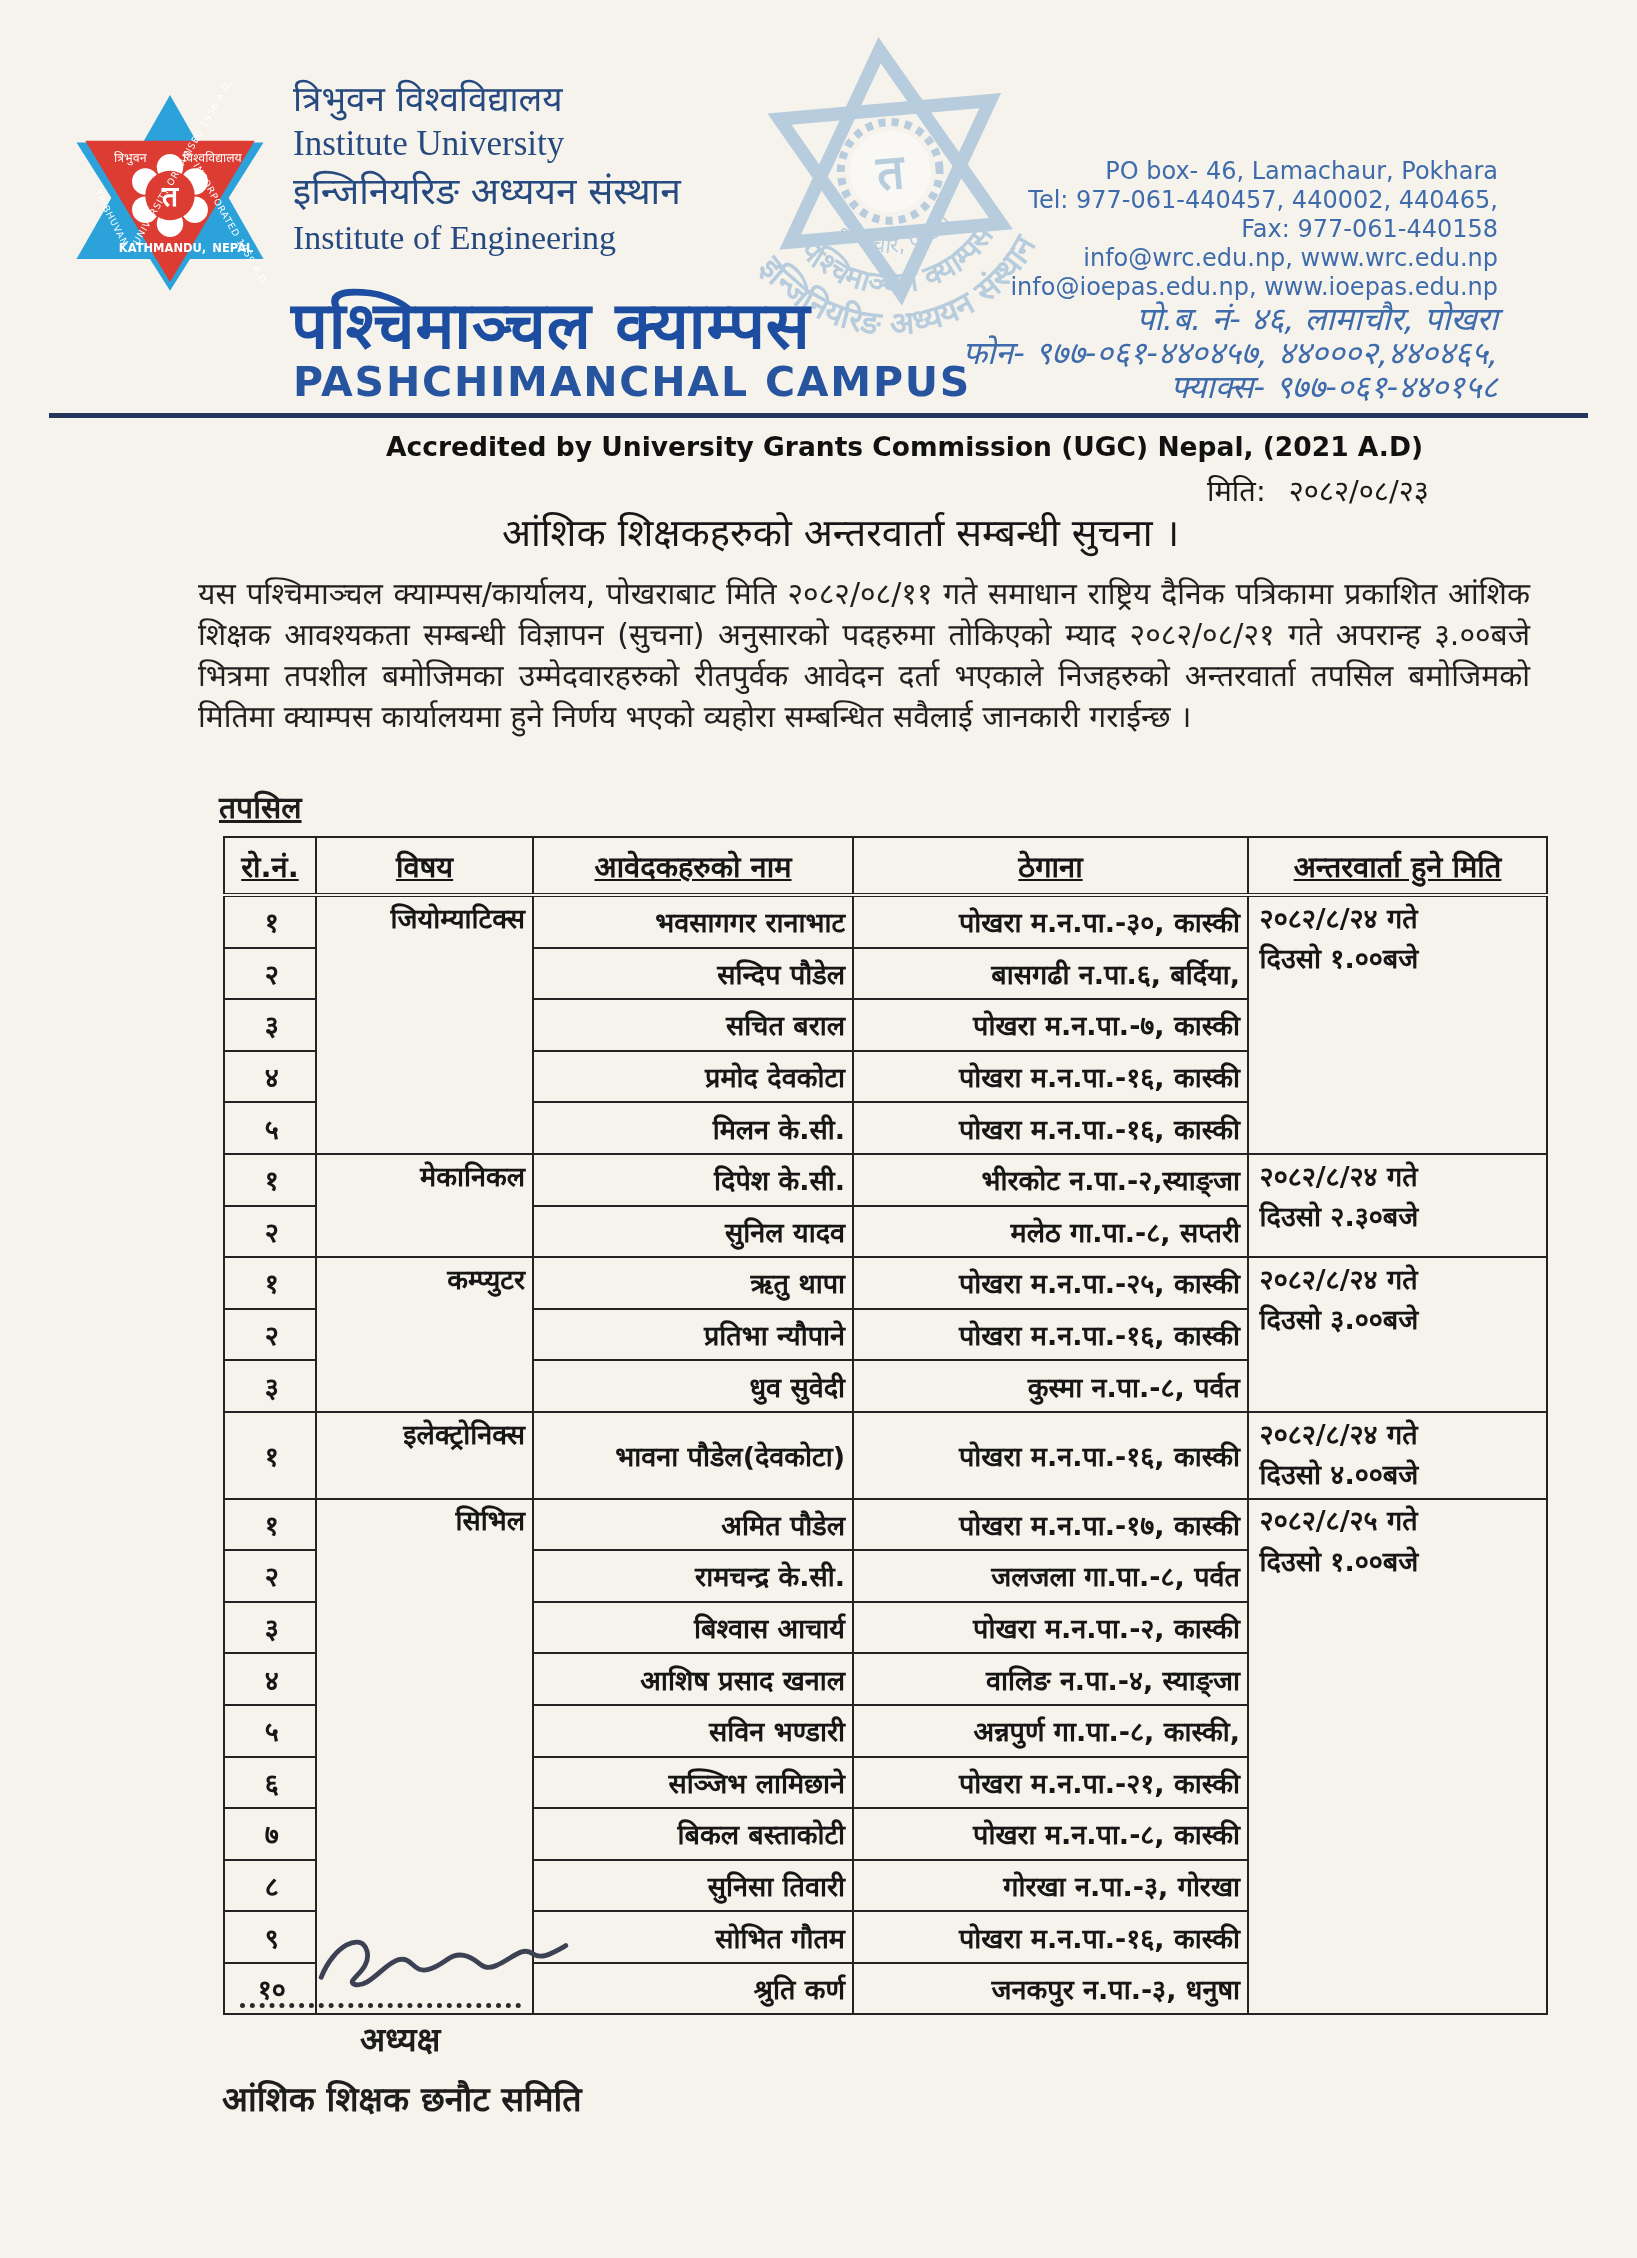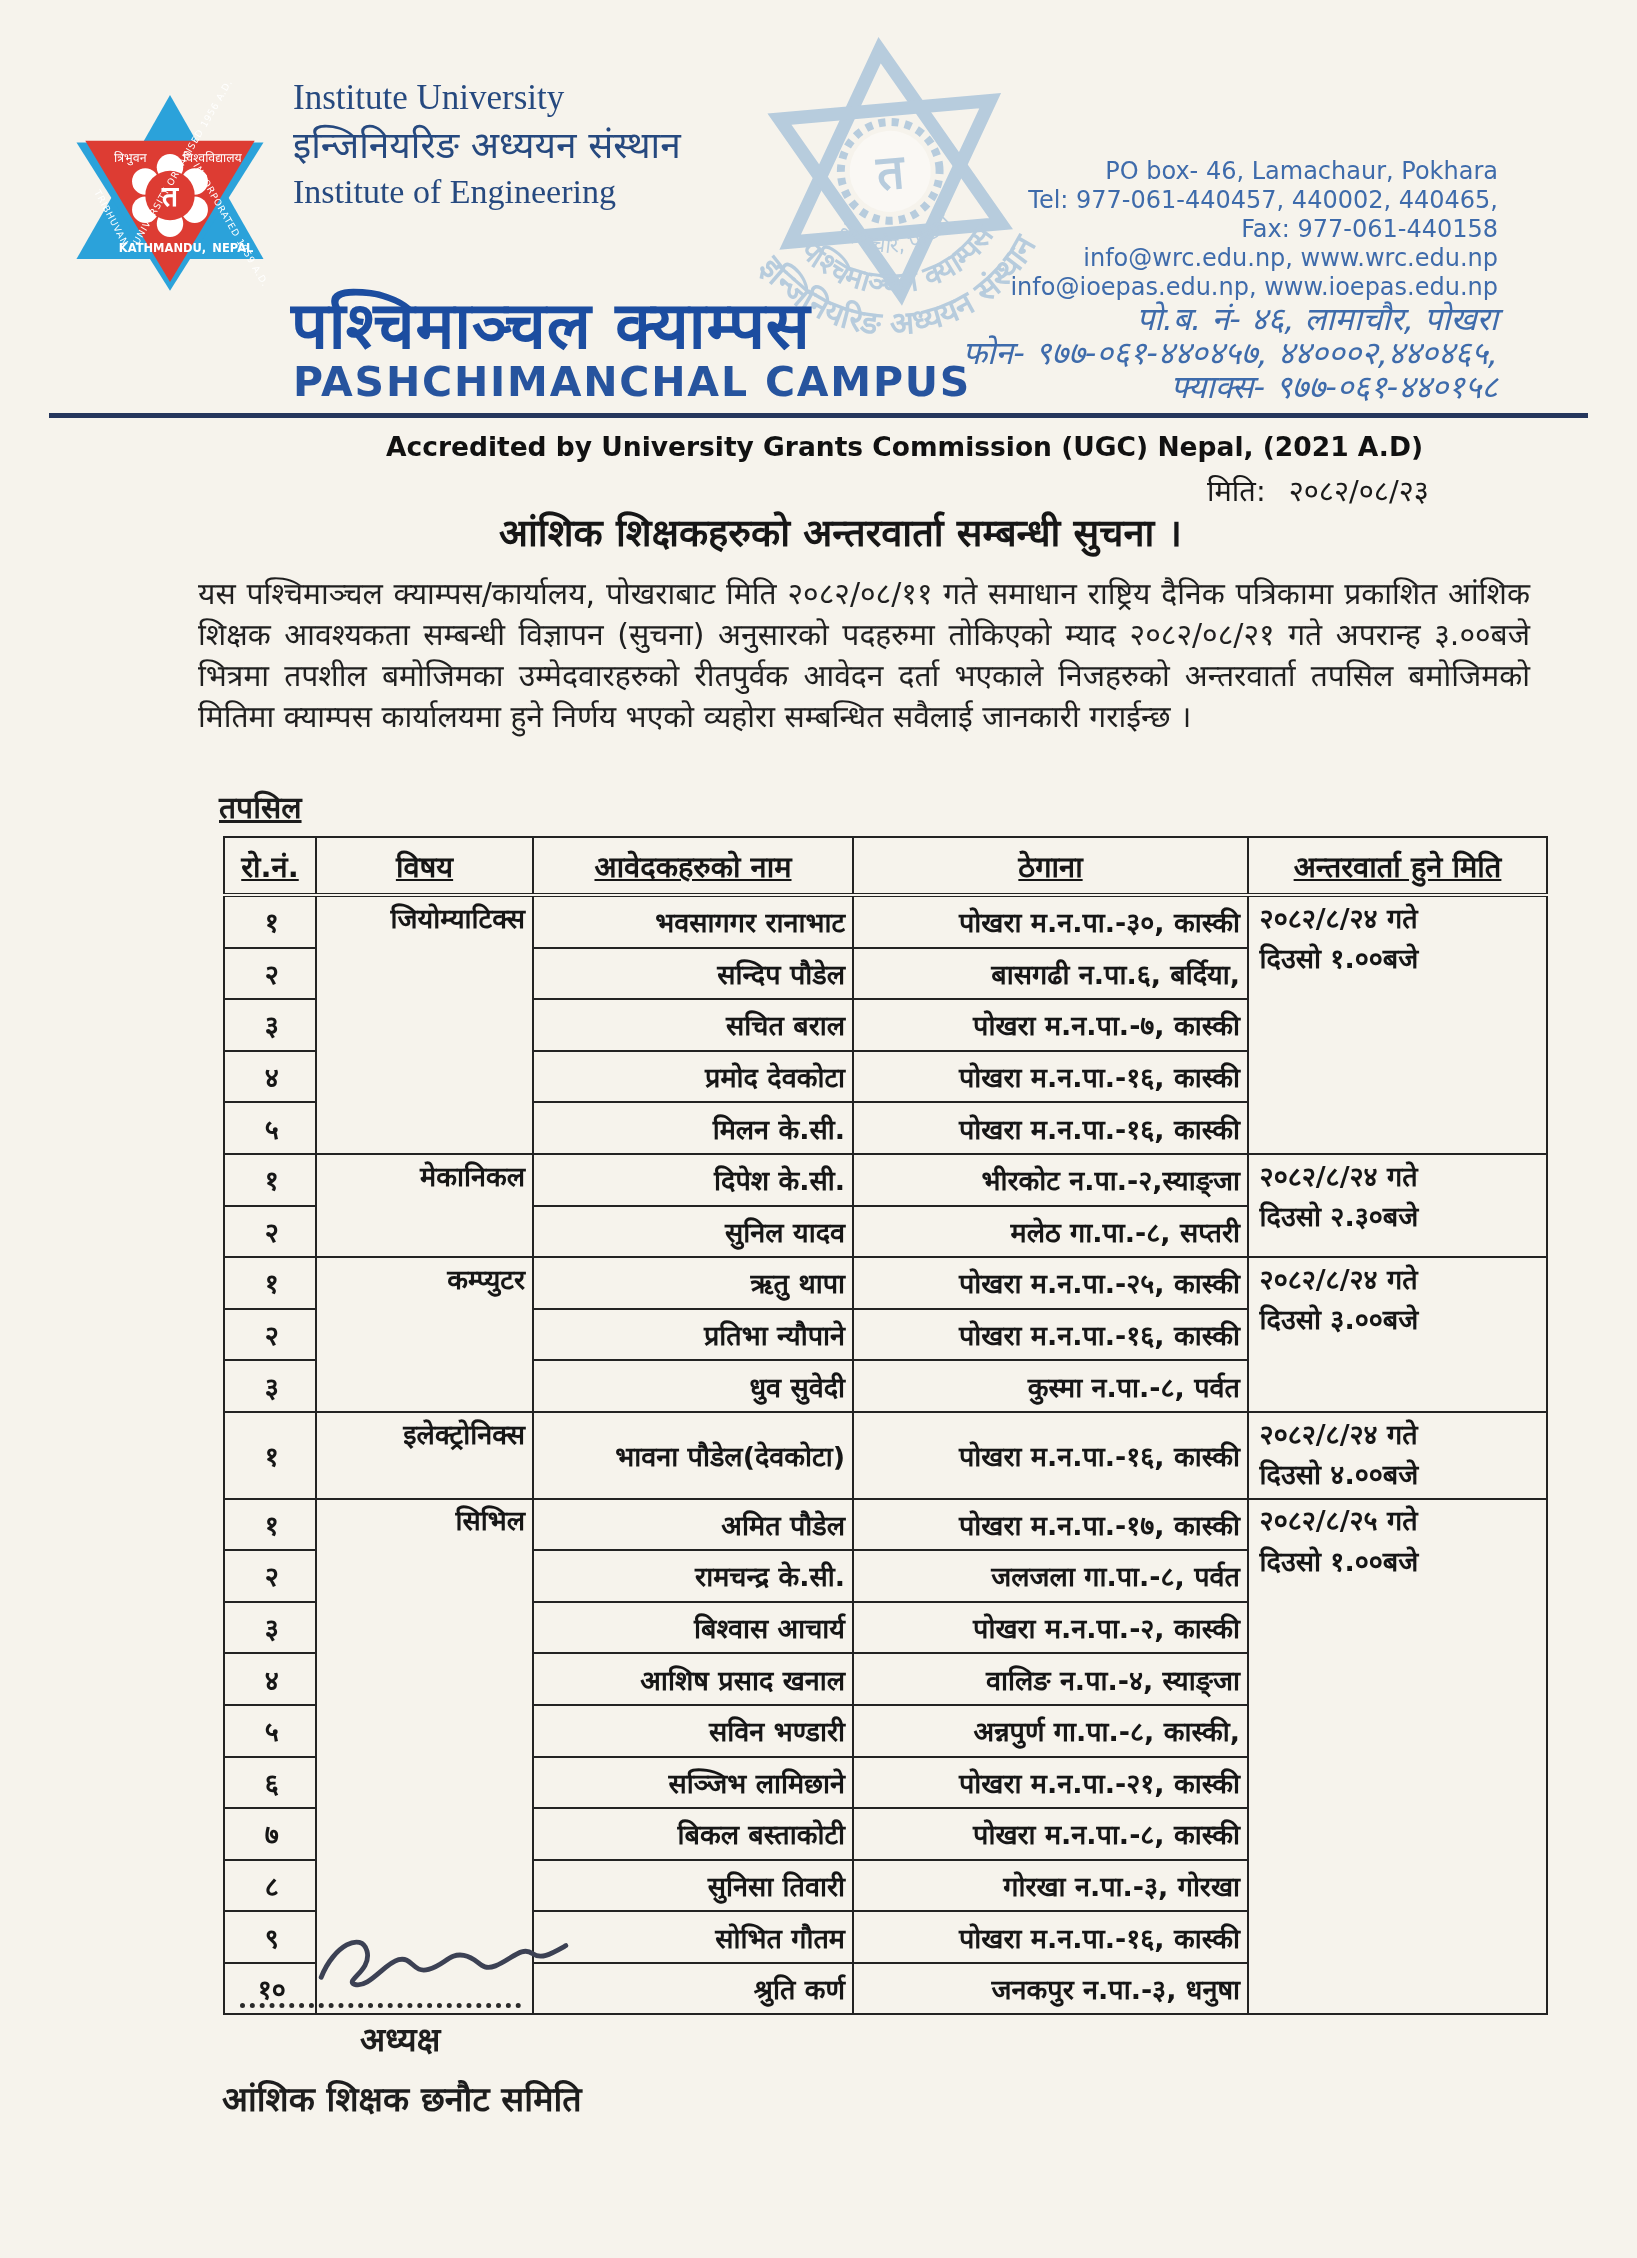--- a/index.html
+++ b/index.html
@@ -19,21 +19,21 @@
   .campus-np{left:291px;top:279px;font-size:65px;font-weight:bold;color:#1c4da0;letter-spacing:0.9px;}
   .campus-en{left:293px;top:358px;font-size:41px;font-weight:bold;color:#27549e;letter-spacing:1.8px;}
   .contact{top:157px;right:139px;text-align:right;color:#3e6bab;}
   .contact .en{font-size:24px;line-height:29px;}
   .contact .np{font-size:32px;line-height:34px;font-style:italic;}
   .rule{left:49px;top:413px;width:1539px;height:5.3px;background:#25365c;}
   .accred{left:371px;top:431px;width:1067px;text-align:center;font-size:26.5px;font-weight:bold;color:#111;}
   .date-line{left:1207px;top:470px;font-size:29px;color:#1a1a1a;}
   .date-line .val{margin-left:23px;}
   .title{left:0;top:505px;width:100%;padding-left:44px;box-sizing:border-box;text-align:center;
-         font-size:38px;font-weight:bold;color:#161616;margin:0;}
+         font-size:38px;font-weight:normal;color:#161616;margin:0;}
   .body-par{left:198px;top:573px;width:1332px;font-size:30px;line-height:41px;
             text-align:justify;color:#1f1f1f;margin:0;}
   .tapasil{left:219px;top:786px;font-size:30px;font-weight:bold;text-decoration:underline;}
   
   .notice-table{position:absolute;left:223px;top:836px;width:1323px;border-collapse:collapse;
                 table-layout:fixed;color:#161616;border:2.6px solid #1f1f1f;}
   .notice-table th,.notice-table td{border:2.2px solid #232323;}
   .notice-table th{height:53px;font-size:29px;font-weight:bold;text-decoration:underline;text-align:center;}
   .notice-table thead th{border-bottom:4.4px double #232323;border-radius:20px;}
   .notice-table td{height:46px;font-size:27px;font-weight:bold;padding:1.8px 7px 1.8px 10.6px;}
@@ -94,20 +94,21 @@
       <text font-size="33" fill="#7aa6cf" font-weight="bold">
         <textPath href="#arc2" startOffset="50%" text-anchor="middle">पश्चिमाञ्चल क्याम्पस</textPath>
       </text>
       <text font-size="24" fill="#7aa6cf">
         <textPath href="#arc3" startOffset="50%" text-anchor="middle">लामाचौर, पोखरा</textPath>
       </text>
     </svg>
   </div>
 
   <div class="abs org-block">
+    <div class="org-np1">त्रिभुवन विश्वविद्यालय</div>
     <div class="org-en1">Institute University</div>
     <div class="org-np2">इन्जिनियरिङ अध्ययन संस्थान</div>
     <div class="org-en2">Institute of Engineering</div>
   </div>
 
   <div class="abs campus-np">पश्चिमाञ्चल क्याम्पस</div>
   <div class="abs campus-en">PASHCHIMANCHAL CAMPUS</div>
 
   <div class="abs contact">
     <div class="en">PO box- 46, Lamachaur, Pokhara</div>

